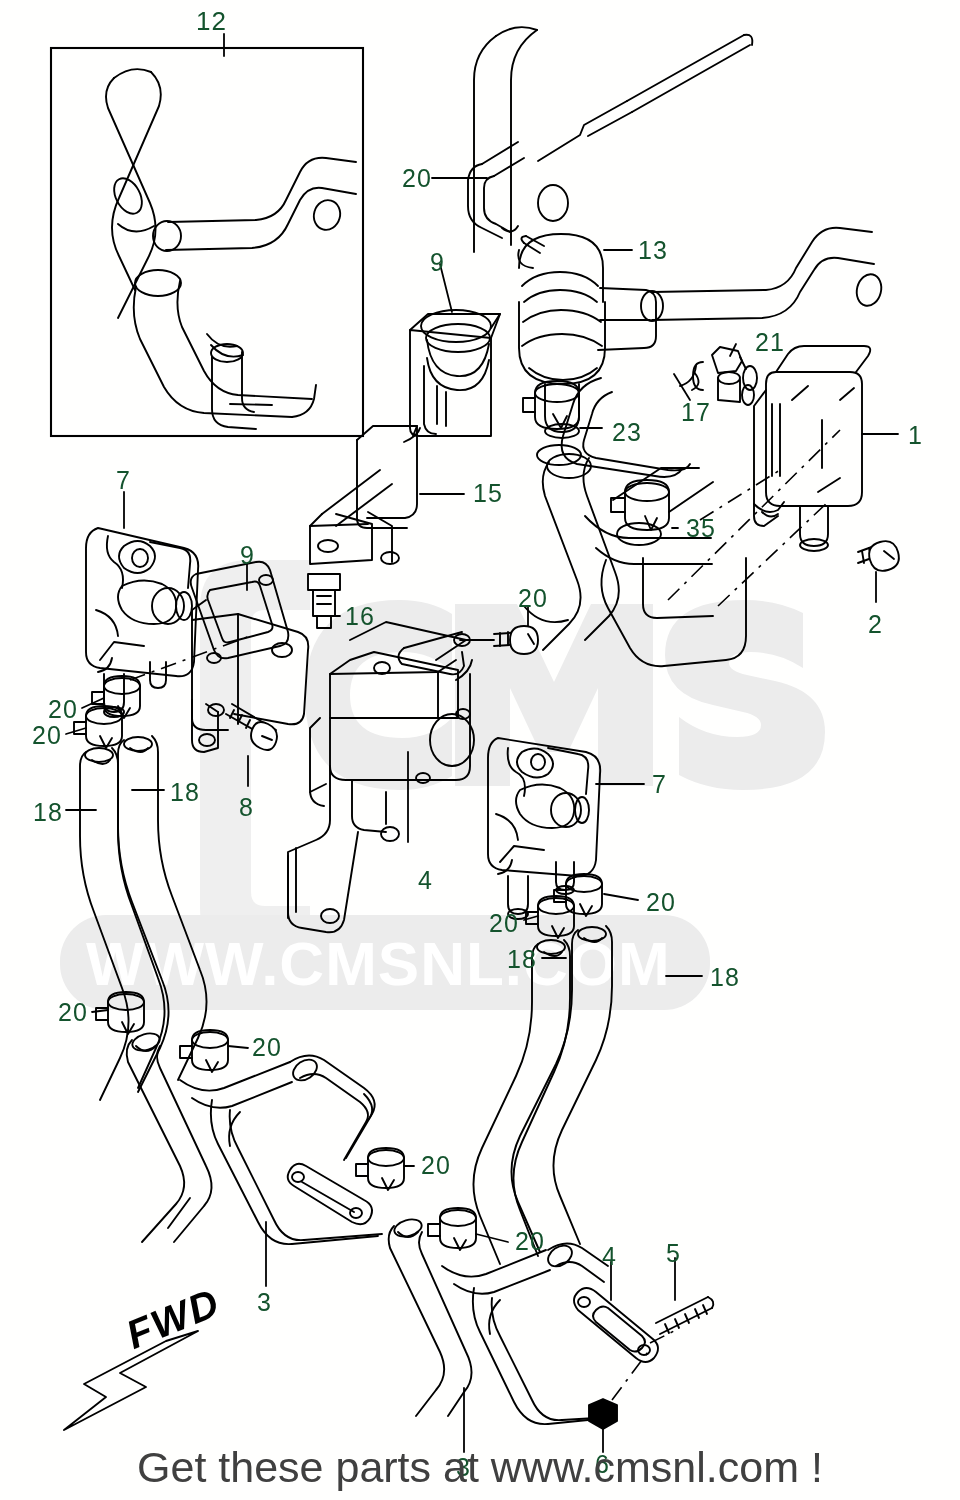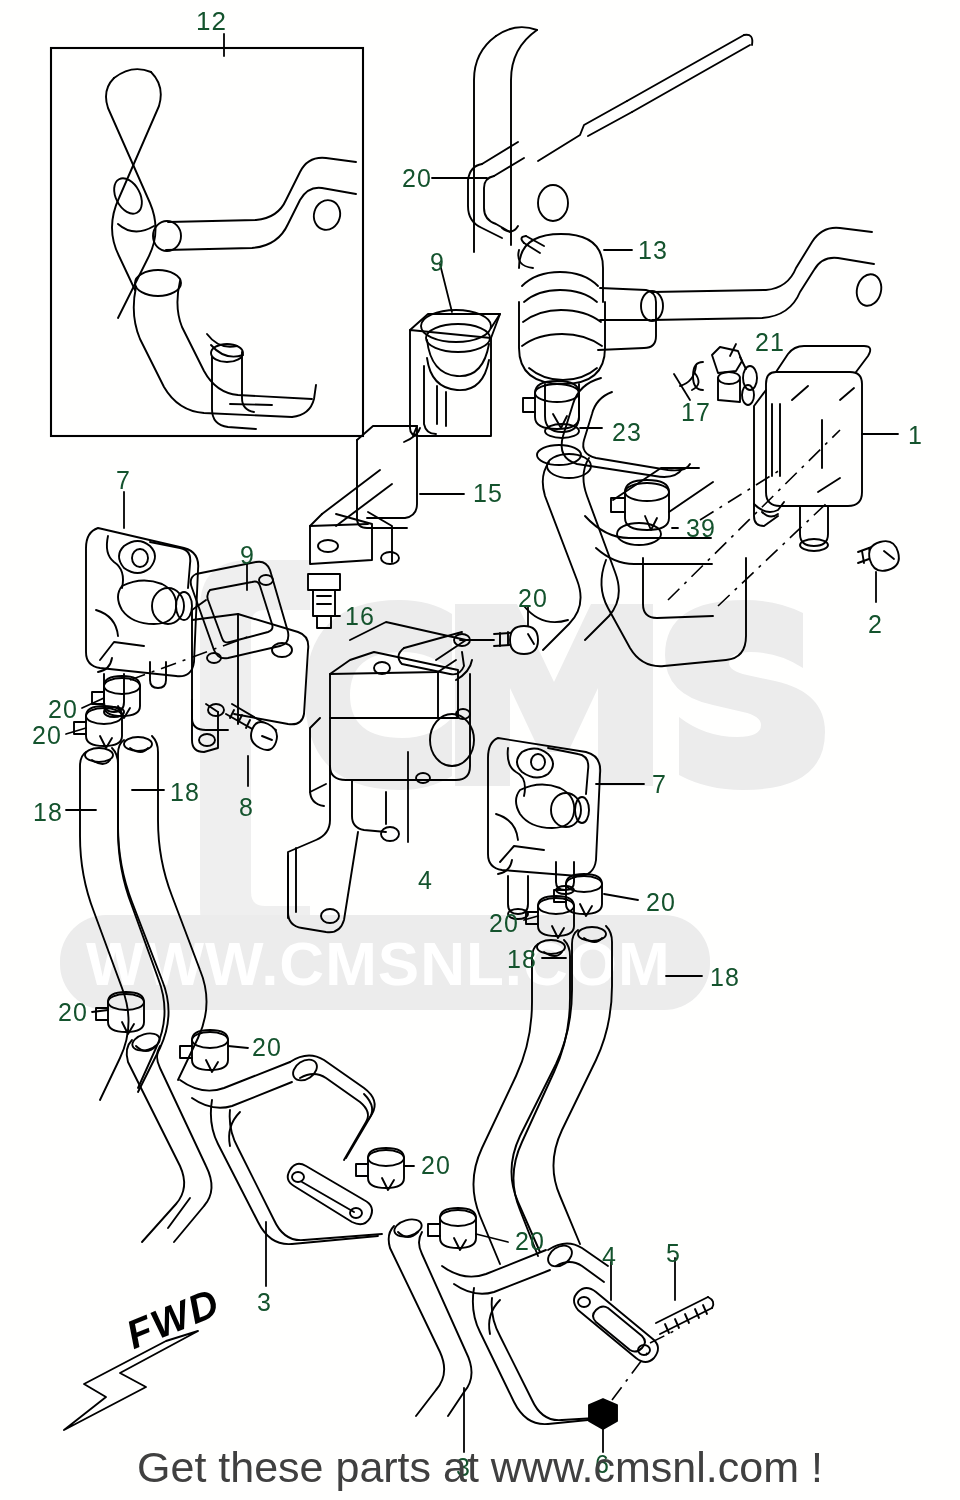--- a/index.html
+++ b/index.html
@@ -527,21 +527,21 @@
   <div>
     <div class="lbl big" style="left:196px;top:8px">12</div>
     <div class="lbl" style="left:402px;top:166px">20</div>
     <div class="lbl" style="left:638px;top:238px">13</div>
     <div class="lbl" style="left:430px;top:250px">9</div>
     <div class="lbl" style="left:755px;top:330px">21</div>
     <div class="lbl" style="left:908px;top:423px">1</div>
     <div class="lbl" style="left:612px;top:420px">23</div>
     <div class="lbl" style="left:681px;top:400px">17</div>
     <div class="lbl" style="left:473px;top:481px">15</div>
-    <div class="lbl" style="left:686px;top:516px">39</div>
+    <div class="lbl" style="left:686px;top:516px">35</div>
     <div class="lbl" style="left:868px;top:612px">2</div>
     <div class="lbl" style="left:116px;top:468px">7</div>
     <div class="lbl" style="left:240px;top:543px">9</div>
     <div class="lbl" style="left:345px;top:604px">16</div>
     <div class="lbl" style="left:518px;top:586px">20</div>
     <div class="lbl" style="left:48px;top:697px">20</div>
     <div class="lbl" style="left:32px;top:723px">20</div>
     <div class="lbl" style="left:170px;top:780px">18</div>
     <div class="lbl" style="left:33px;top:800px">18</div>
     <div class="lbl" style="left:239px;top:795px">8</div>

